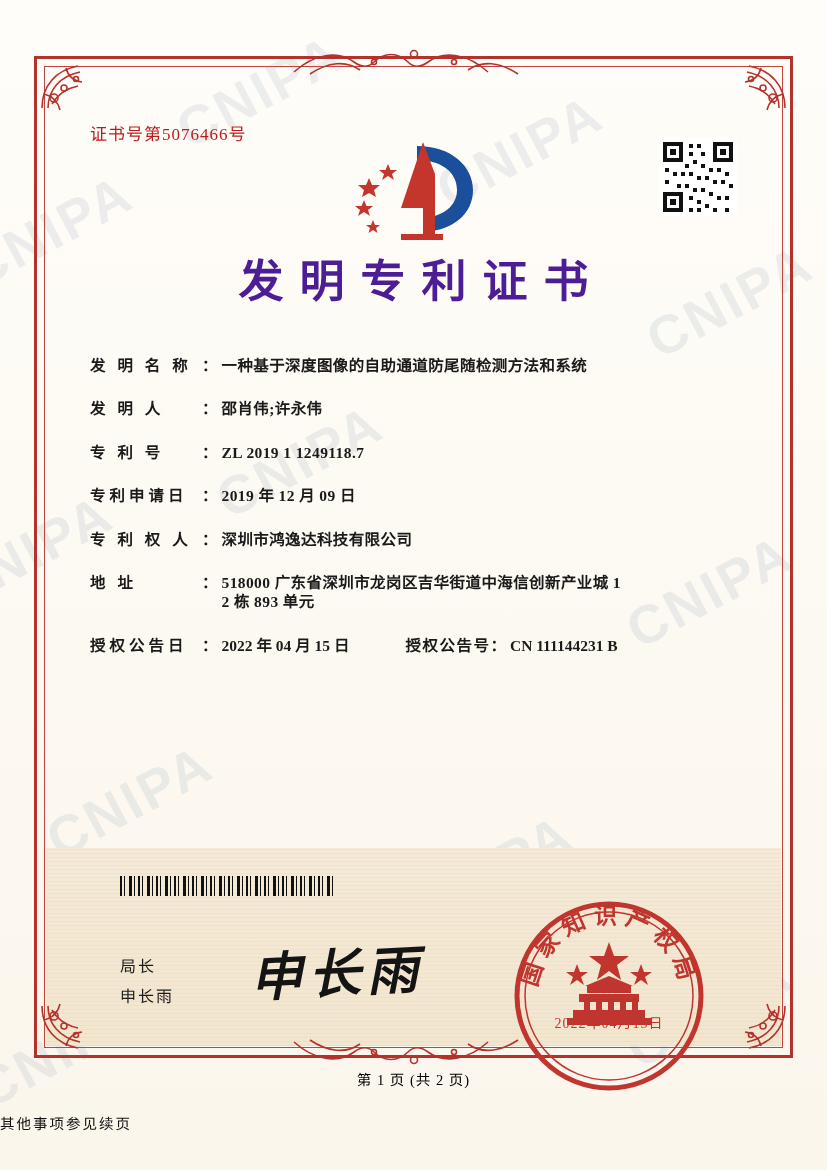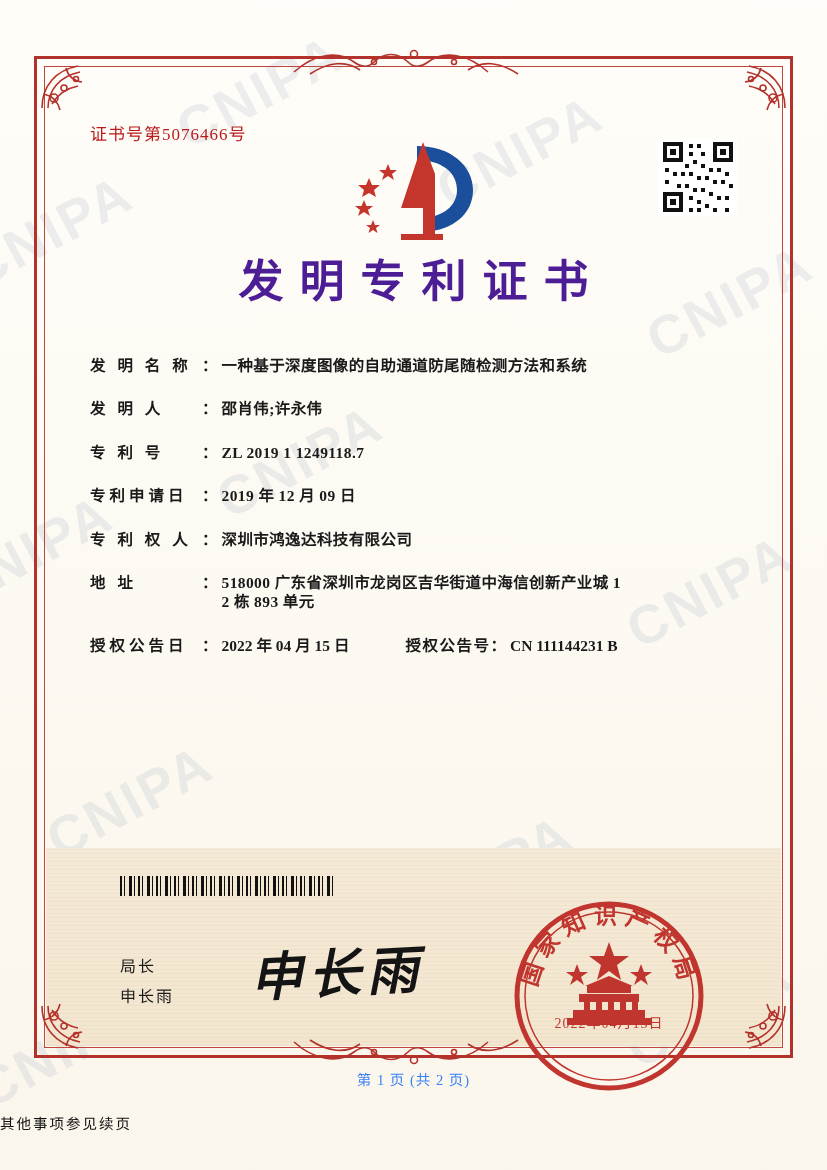--- a/index.html
+++ b/index.html
@@ -259,21 +259,21 @@
     letter-spacing: 1px;
   }
 
   .page-num {
     position: absolute;
     left: 0;
     right: 0;
     top: 1068px;
     text-align: center;
     font-size: 14.5px;
-    color: #3b82f6;
+    color: #000000;
     letter-spacing: 1px;
   }
   .footer-note {
     position: absolute;
     left: 0;
     right: 0;
     top: 1112px;
     text-align: left;
     font-size: 14.5px;
     color: #111;

